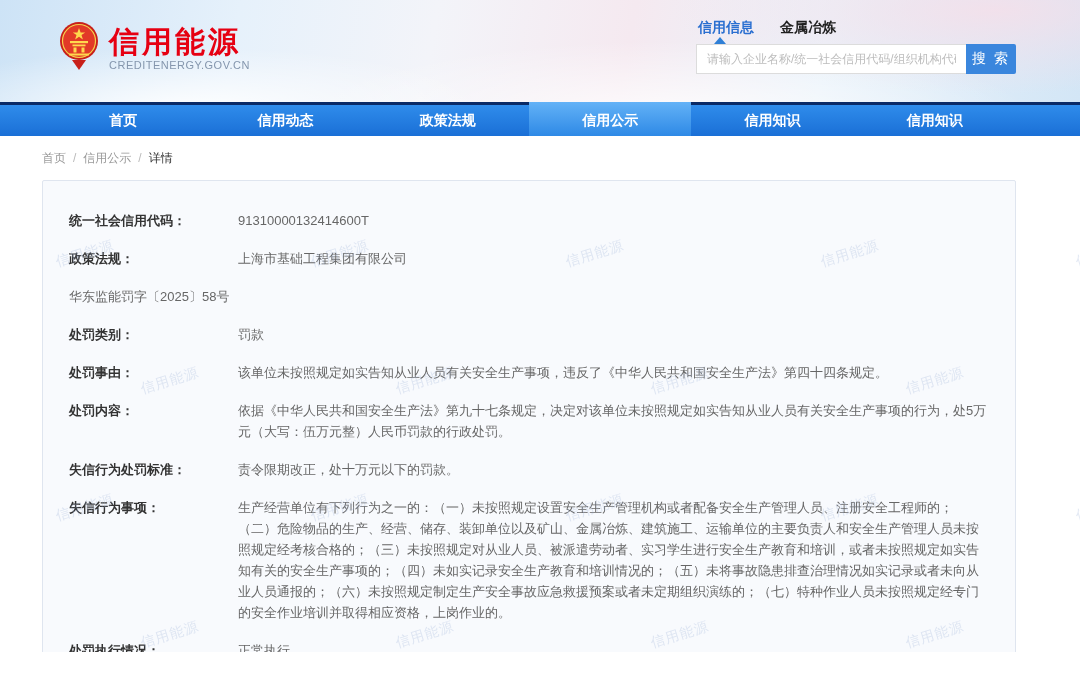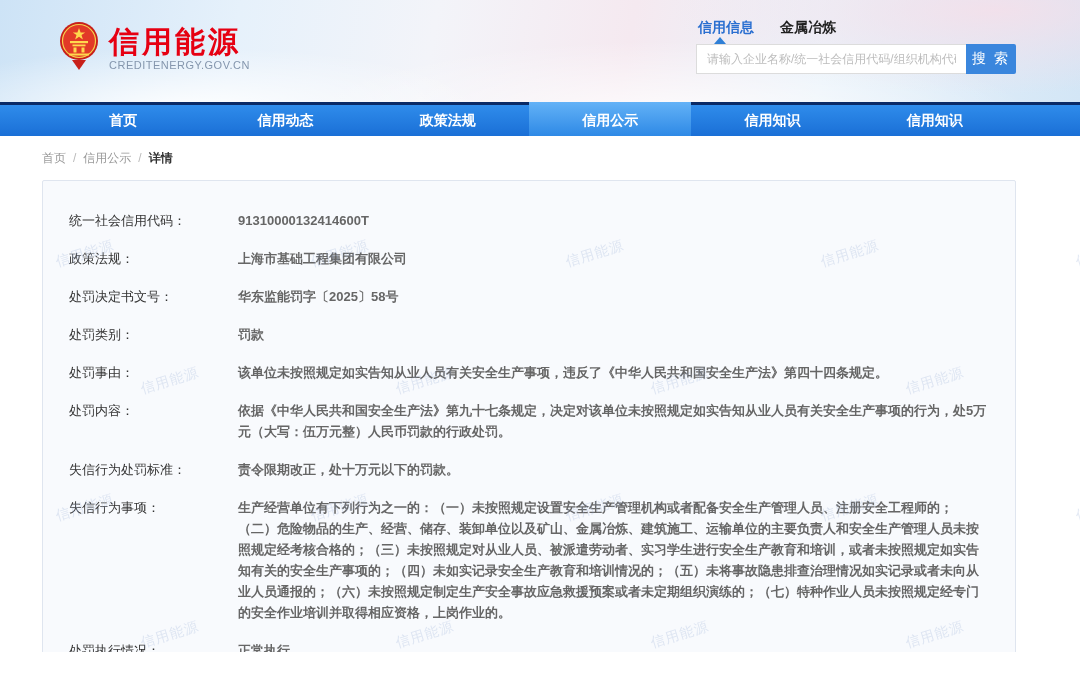--- a/index.html
+++ b/index.html
@@ -38,29 +38,29 @@
     background:linear-gradient(180deg,#2f8ceb 0%,#1a6fd6 100%); }
   .nav-inner{ display:flex; width:974px; margin-left:42px; height:31px; }
   .nav-item{ flex:1; text-align:center; line-height:31px; color:#fff; font-size:14px; font-weight:bold;
     cursor:pointer; }
   .nav-item.active{ margin-top:-3px; height:34px; line-height:36px;
     background:linear-gradient(180deg,#63b2f7 0%,#2e89e6 100%); }
 
   
   .breadcrumb{ margin:14px 0 13px 42px; font-size:12px; color:#999; }
   .crumb{ color:#999; cursor:pointer; }
-  .crumb.current{ color:#333; font-weight:bold; cursor:default; }
+  .crumb.current{ color:#333; font-weight:normal; cursor:default; }
   .crumb-sep{ margin:0 7px; color:#bbb; }
 
   
   .panel{ position:relative; margin-left:42px; width:974px; min-height:620px;
     background:#f8fafd; border:1px solid #dfe5ef; border-radius:2px; padding:29px 26px 20px 26px; }
   .row{ display:flex; margin-bottom:17px; font-size:13px; line-height:21px; }
-  .row-label{ flex:0 0 169px; font-weight:normal; color:#333; }
-  .row-value{ flex:1; color:#666;font-weight:bold; }
+  .row-label{ flex:0 0 169px; font-weight:bold; color:#333; }
+  .row-value{ flex:1; color:#666; }
 
   
   .watermarks{ position:absolute; left:0; top:190px; right:0; bottom:0; pointer-events:none; z-index:5; }
   .wm{ position:absolute; font-size:14px; color:rgba(156,175,214,0.28); transform:rotate(-17deg);
     letter-spacing:1px; white-space:nowrap; }
 </style>
 </head>
 <body>
 
 <div class="page">
@@ -116,21 +116,20 @@
   <main class="panel" id="rows">
       <div class="row">
         <div class="row-label">统一社会信用代码：</div>
         <div class="row-value">91310000132414600T</div>
       </div>
       <div class="row">
         <div class="row-label">政策法规：</div>
         <div class="row-value">上海市基础工程集团有限公司</div>
       </div>
       <div class="row">
-        <div class="row-label">处罚决定书文号：</div>
         <div class="row-value">华东监能罚字〔2025〕58号</div>
       </div>
       <div class="row">
         <div class="row-label">处罚类别：</div>
         <div class="row-value">罚款</div>
       </div>
       <div class="row">
         <div class="row-label">处罚事由：</div>
         <div class="row-value">该单位未按照规定如实告知从业人员有关安全生产事项，违反了《中华人民共和国安全生产法》第四十四条规定。</div>
       </div>

